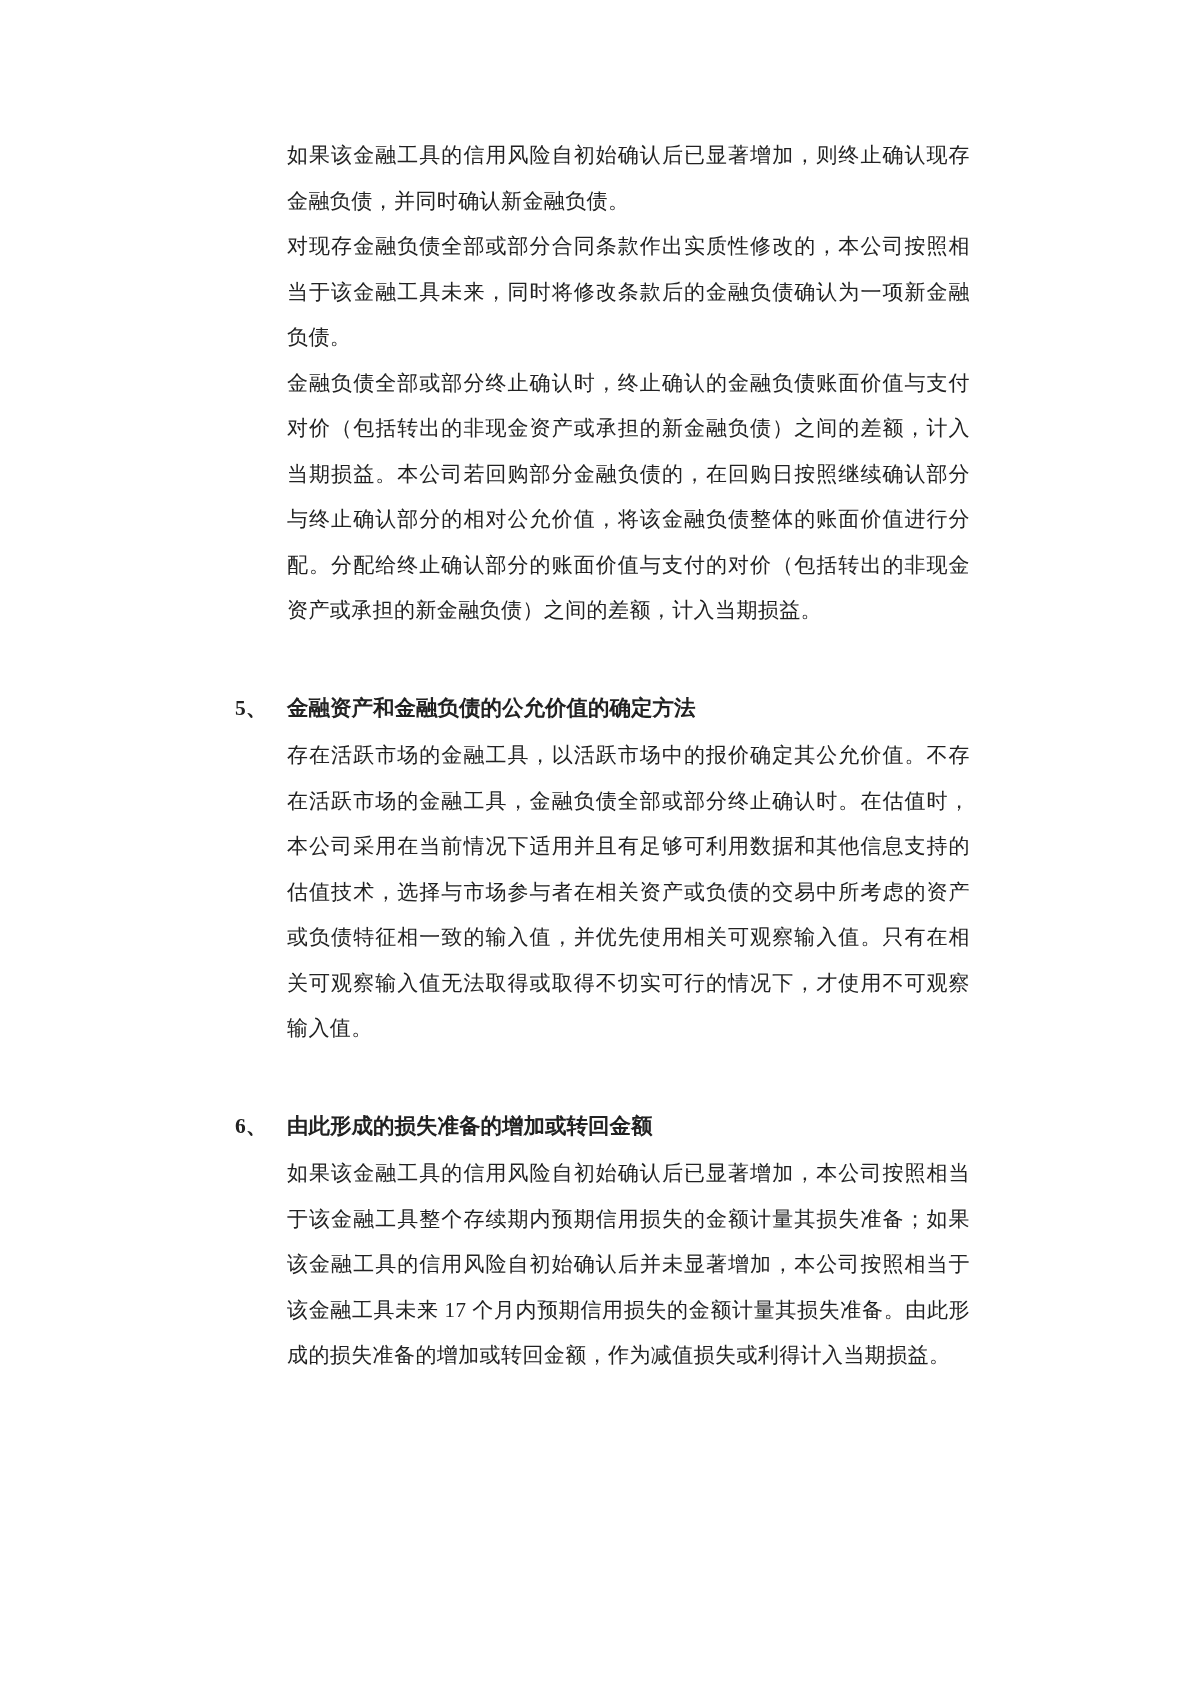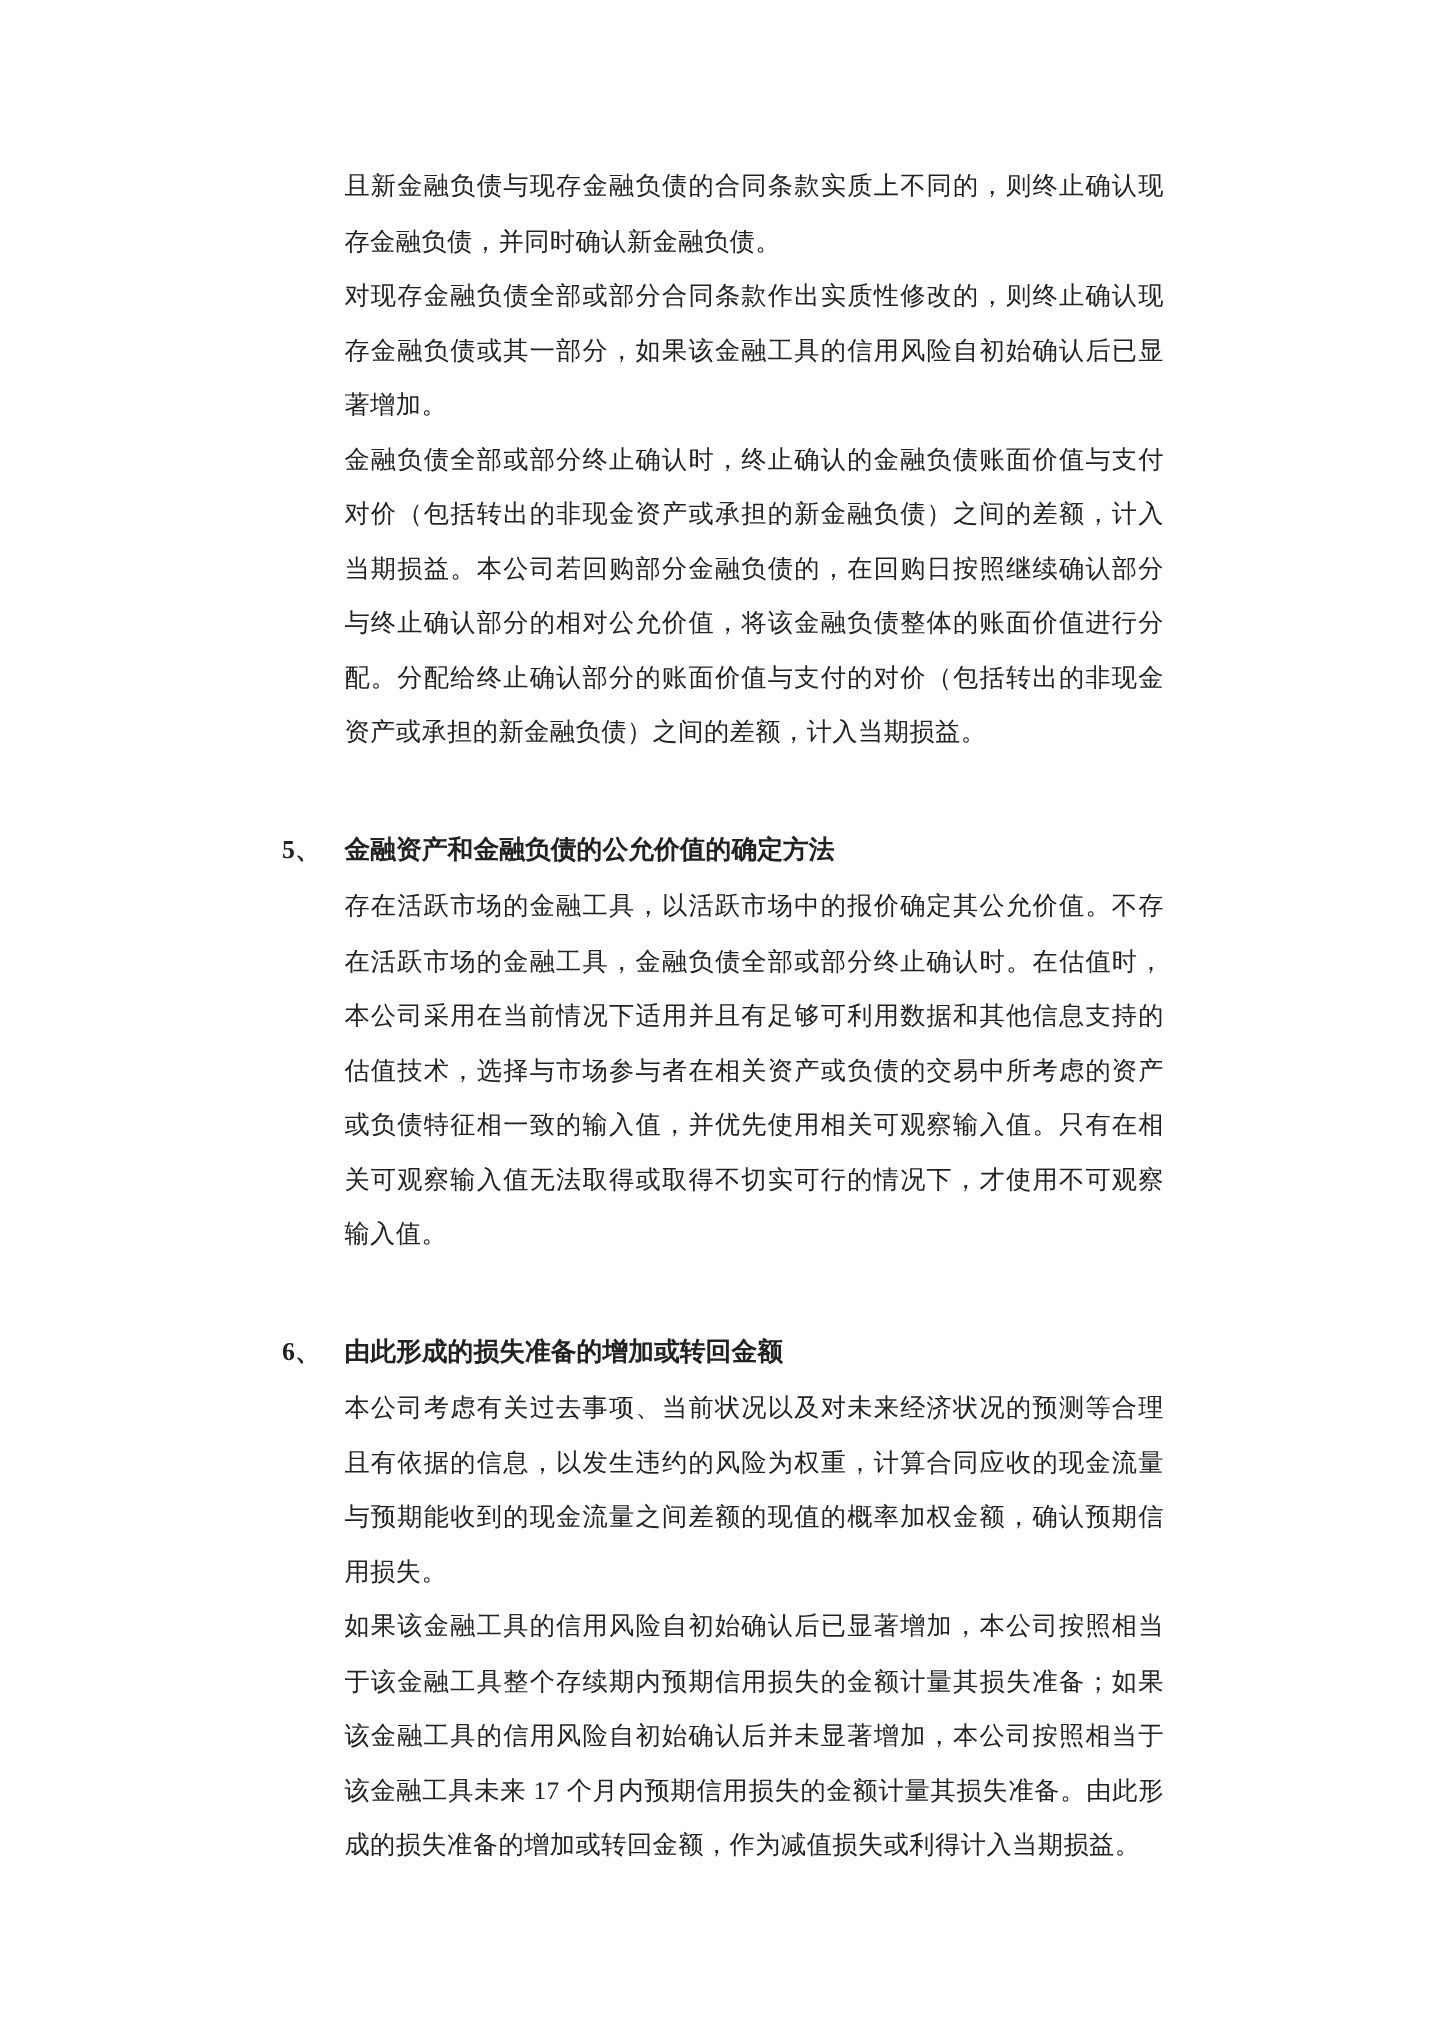--- a/index.html
+++ b/index.html
@@ -50,37 +50,36 @@
     font-weight: bold;
   }
 </style>
 </head>
 <body>
 
 <div class="page">
   <div class="content">
 
     <div>
-      <p>且新金融负债与现存金融负债的合同条款实质上不同的，则终止确认现存金融负债，并同时确认新金融负债。</p>
-      <p>对现存金融负债全部或部分合同条款作出实质性修改的，则终止确认现存金融负债或其一部分，如果该金融工具的信用风险自初始确认后已显著增加。</p>
+      <p>如果该金融工具的信用风险自初始确认后已显著增加，则终止确认现存金融负债，并同时确认新金融负债。</p>
+      <p>对现存金融负债全部或部分合同条款作出实质性修改的，本公司按照相当于该金融工具未来，同时将修改条款后的金融负债确认为一项新金融负债。</p>
       <p>金融负债全部或部分终止确认时，终止确认的金融负债账面价值与支付对价（包括转出的非现金资产或承担的新金融负债）之间的差额，计入当期损益。本公司若回购部分金融负债的，在回购日按照继续确认部分与终止确认部分的相对公允价值，将该金融负债整体的账面价值进行分配。分配给终止确认部分的账面价值与支付的对价（包括转出的非现金资产或承担的新金融负债）之间的差额，计入当期损益。</p>
     </div>
 
     <div class="section">
       <div class="section-heading">
         <span class="sec-num">5、</span>
         <span>金融资产和金融负债的公允价值的确定方法</span>
       </div>
       <p>存在活跃市场的金融工具，以活跃市场中的报价确定其公允价值。不存在活跃市场的金融工具，金融负债全部或部分终止确认时。在估值时，本公司采用在当前情况下适用并且有足够可利用数据和其他信息支持的估值技术，选择与市场参与者在相关资产或负债的交易中所考虑的资产或负债特征相一致的输入值，并优先使用相关可观察输入值。只有在相关可观察输入值无法取得或取得不切实可行的情况下，才使用不可观察输入值。</p>
     </div>
 
     <div class="section">
       <div class="section-heading">
         <span class="sec-num">6、</span>
         <span>由此形成的损失准备的增加或转回金额</span>
       </div>
-      <p>本公司考虑有关过去事项、当前状况以及对未来经济状况的预测等合理且有依据的信息，以发生违约的风险为权重，计算合同应收的现金流量与预期能收到的现金流量之间差额的现值的概率加权金额，确认预期信用损失。</p>
       <p>如果该金融工具的信用风险自初始确认后已显著增加，本公司按照相当于该金融工具整个存续期内预期信用损失的金额计量其损失准备；如果该金融工具的信用风险自初始确认后并未显著增加，本公司按照相当于该金融工具未来 17 个月内预期信用损失的金额计量其损失准备。由此形成的损失准备的增加或转回金额，作为减值损失或利得计入当期损益。</p>
 
     </div>
 
   </div>
 </div>
 
 </body></html>

